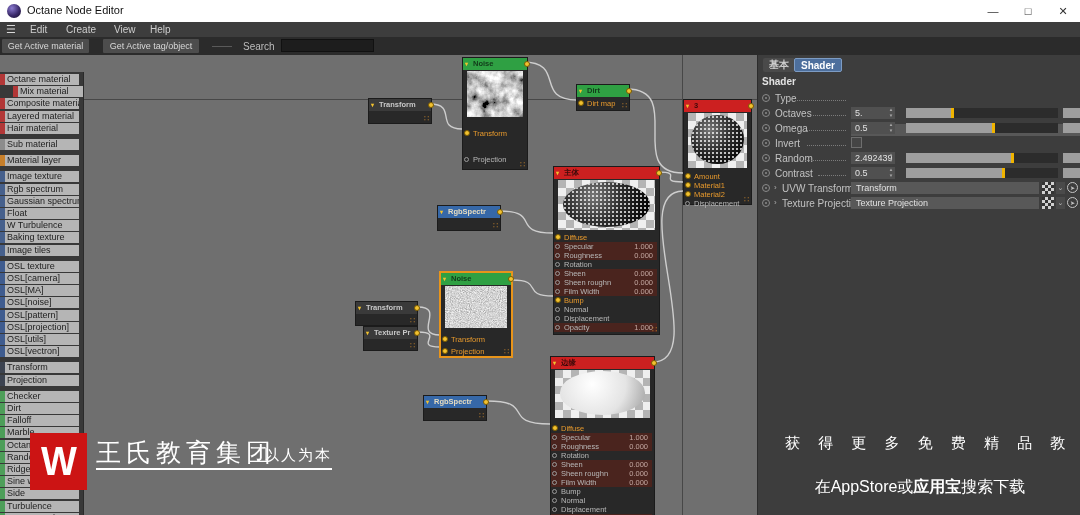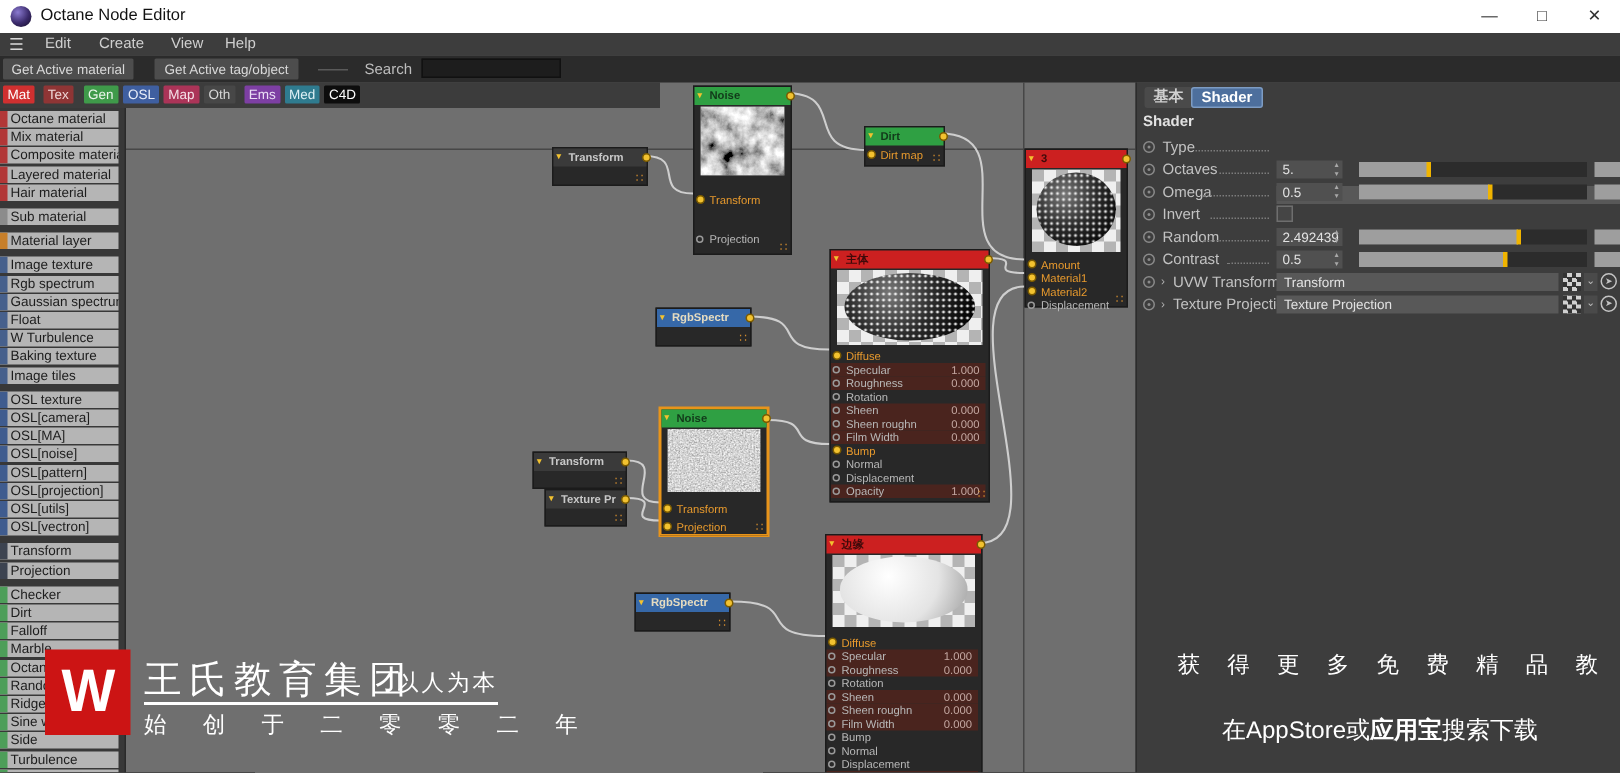--- a/index.html
+++ b/index.html
@@ -422,41 +422,28 @@
             <div class="row-label lbl-gray">Displacement</div>
           </div>
           <div class="n-row valrow" style="top: 157px;">
             <div class="row-label lbl-gray">Opacity</div>
             <div class="row-value">1.000</div>
           </div>
         </div>
       </div>
   </div>
 
-  <div class="tabstrip">
-      <div id="cat-tabs">
-        <div class="cat-tab" style="left: 2px; background: rgb(208, 48, 48); color: rgb(255, 255, 255);">Mat</div>
-        <div class="cat-tab" style="left: 28.8px; background: rgb(143, 53, 53); color: rgb(240, 216, 216);">Tex</div>
-        <div class="cat-tab" style="left: 55.6px; background: rgb(63, 154, 74); color: rgb(234, 245, 234);">Gen</div>
-        <div class="cat-tab" style="left: 82.4px; background: rgb(63, 95, 160); color: rgb(232, 237, 248);">OSL</div>
-        <div class="cat-tab" style="left: 109.2px; background: rgb(171, 52, 88); color: rgb(245, 224, 232);">Map</div>
-        <div class="cat-tab" style="left: 136px; background: rgb(71, 71, 71); color: rgb(216, 216, 216);">Oth</div>
-        <div class="cat-tab" style="left: 162.8px; background: rgb(125, 63, 163); color: rgb(234, 222, 245);">Ems</div>
-        <div class="cat-tab" style="left: 189.6px; background: rgb(47, 123, 143); color: rgb(222, 240, 245);">Med</div>
-        <div class="cat-tab" style="left: 216.4px; background: rgb(13, 13, 13); color: rgb(255, 255, 255);">C4D</div>
-      </div>
-    </div>
 
   <div class="sidebar">
       <div id="sb-items">
         <div class="sb-item" style="top: 2px;">
           <div class="sb-bar" style="background: rgb(178, 55, 55);"></div>
           <div class="sb-label">Octane material</div>
         </div>
-        <div class="sb-item" style="top: 14.2px;">
+        <div class="sb-item" style="top: 14.2px; margin-left: 13px;">
           <div class="sb-bar" style="background: rgb(178, 55, 55);"></div>
           <div class="sb-label">Mix material</div>
         </div>
         <div class="sb-item" style="top: 26.4px;">
           <div class="sb-bar" style="background: rgb(178, 55, 55);"></div>
           <div class="sb-label">Composite material</div>
         </div>
         <div class="sb-item" style="top: 38.6px;">
           <div class="sb-bar" style="background: rgb(178, 55, 55);"></div>
           <div class="sb-label">Layered material</div>
@@ -690,21 +677,20 @@
         </div>
       </div>
   </div>
 
   <div class="wm-logo">
     <span>W</span>
   </div>
   <div class="wm wm-brand">王氏教育集团</div>
   <div class="wm wm-slogan">以人为本</div>
   <div class="wm-divider"></div>
-  <div class="wm wm-founded">始 创 于 二 零 零 二 年</div>
 
   <div class="wm wm-r1">获 得 更 多 免 费 精 品 教 程</div>
   <div class="wm wm-r3">
     <span>在AppStore或</span><b>应用宝</b><span>搜索下载</span>
   </div>
 
   <svg width="0" height="0" style="position:absolute">
     <defs>
       <filter id="fclouds" x="0" y="0" width="100%" height="100%">
         <feTurbulence type="fractalNoise" baseFrequency="0.08" numOctaves="5" seed="7"></feTurbulence>

